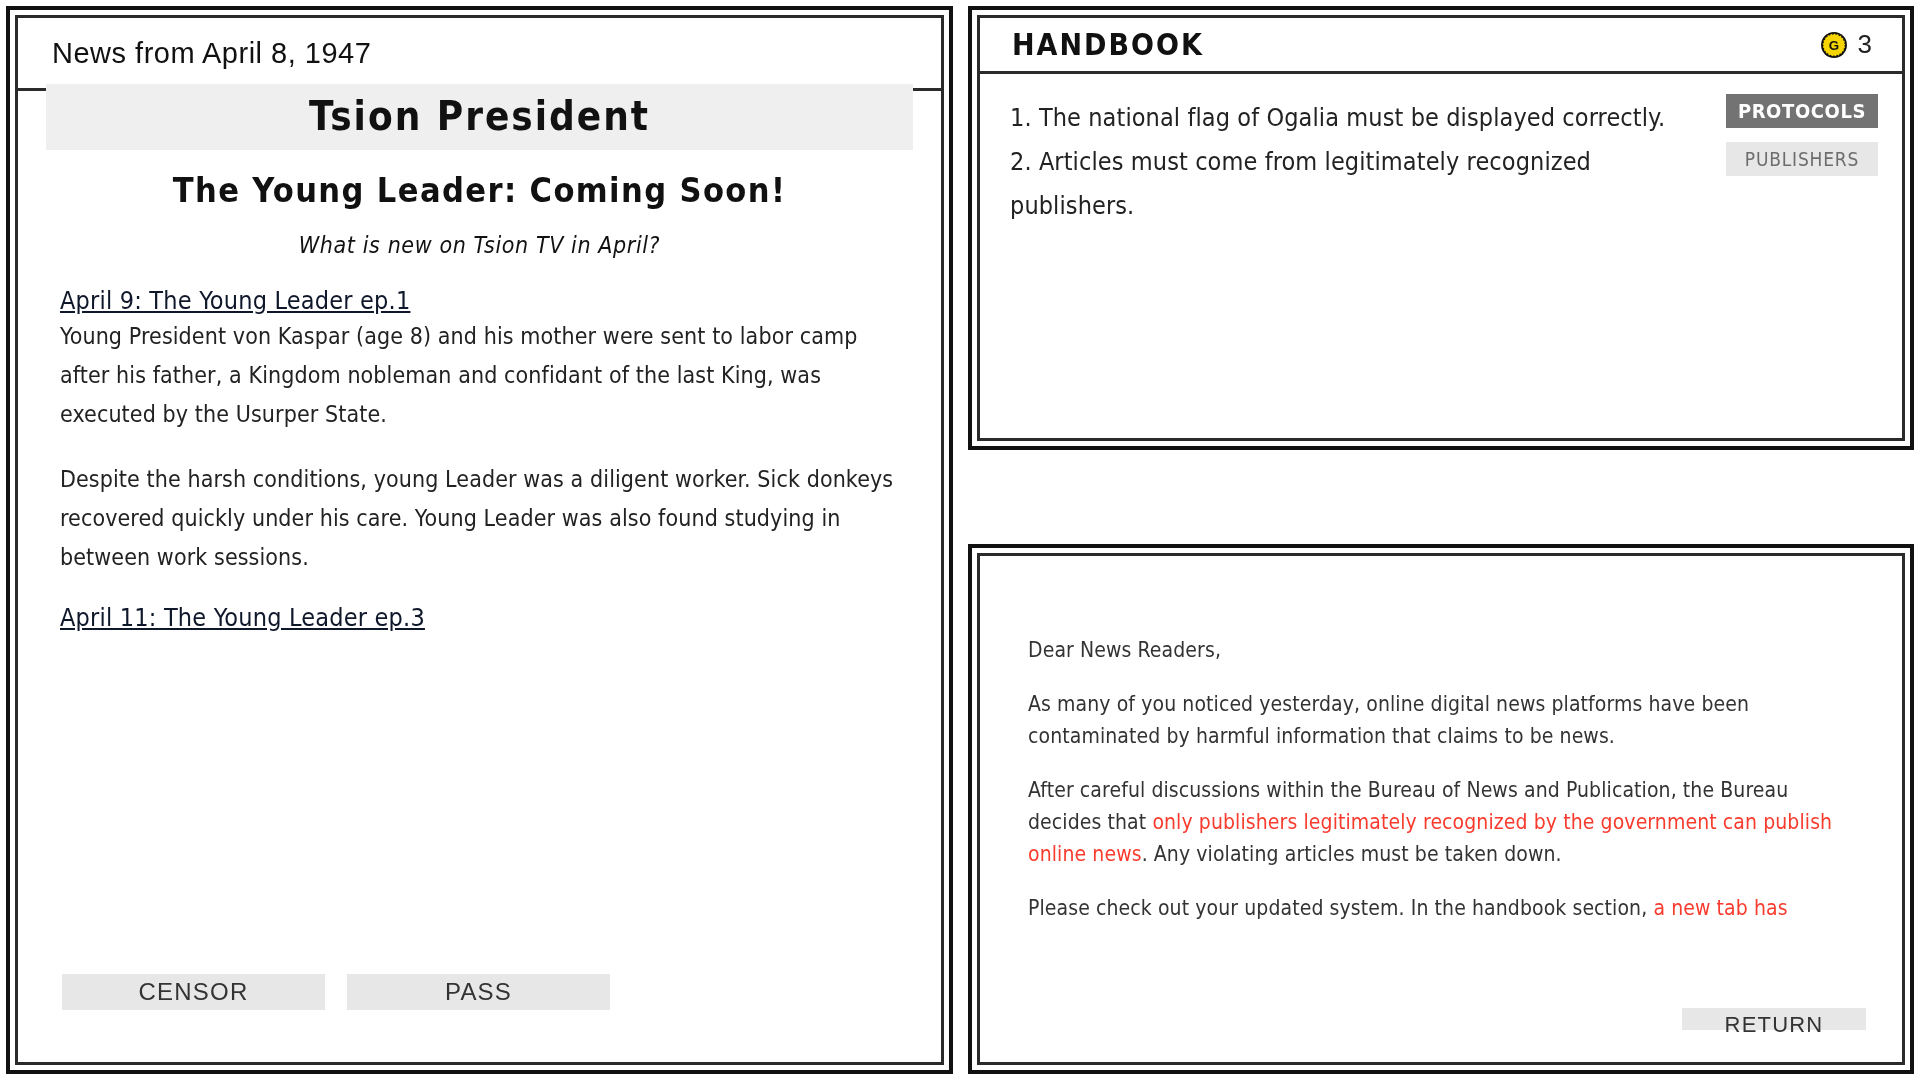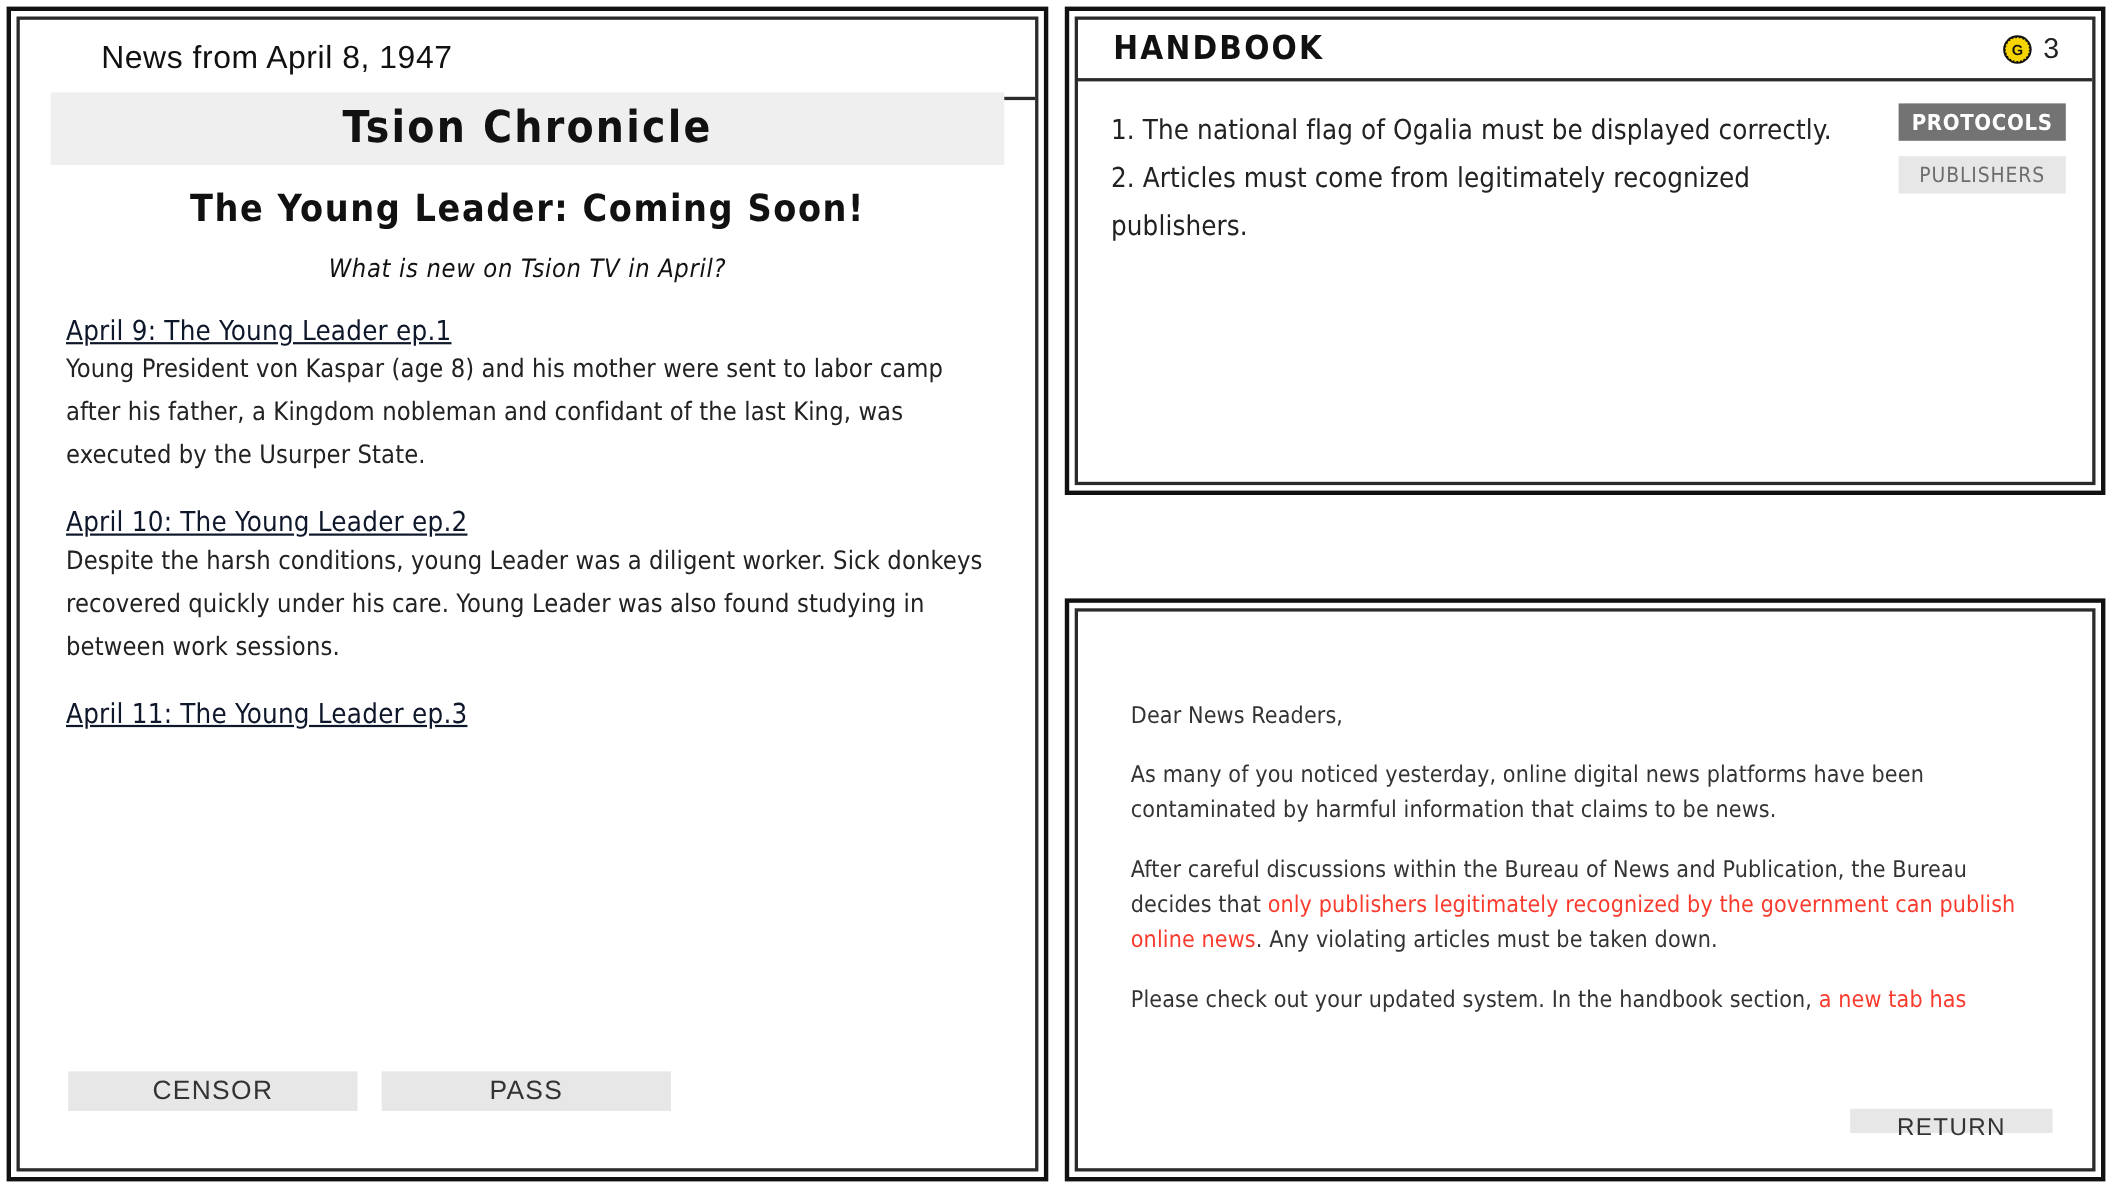--- a/index.html
+++ b/index.html
@@ -29,21 +29,20 @@
   }
 
   
   #news-panel{left:6px;top:6px;width:947px;height:1068px;}
   .news-head{
     box-sizing:border-box;
     height:73px;
     border-bottom:3px solid #2b2b2b;
     display:flex;align-items:center;
     padding-left:34px;
-    margin-left:40px;
   }
   .news-head-text{
     font-family:"Liberation Sans",sans-serif;
     font-size:29px;letter-spacing:.5px;color:#111;
   }
   .news-body{
     position:absolute;left:0;right:0;top:56px;bottom:0;
     padding:10px 22px 0 22px;box-sizing:border-box;
   }
   .masthead{
@@ -181,35 +180,34 @@
 
   <div class="frame" id="news-panel">
     <div class="inner">
 
       <div class="news-head">
         <span class="news-head-text">News from April 8, 1947</span>
       </div>
 
       <div class="news-body">
 
-        <div class="masthead">Tsion Chronicle</div>
+        <div class="masthead">Tsion President</div>
 
         <div class="headline">The Young Leader: Coming Soon!</div>
 
         <div class="subhead">What is new on Tsion TV in April?</div>
 
         <div class="articles">
 
           <div class="art">
             <div class="art-date">April 9: The Young Leader ep.1</div>
             <div class="art-text">Young President von Kaspar (age 8) and his mother were sent to labor camp after his father, a Kingdom nobleman and confidant of the last King, was executed by the Usurper State.</div>
           </div>
 
           <div class="art">
-            <div class="art-date">April 10: The Young Leader ep.2</div>
             <div class="art-text">Despite the harsh conditions, young Leader was a diligent worker. Sick donkeys recovered quickly under his care. Young Leader was also found studying in between work sessions.</div>
           </div>
 
           <div class="art">
             <div class="art-date">April 11: The Young Leader ep.3</div>
           </div>
 
         </div>
       </div>
 

